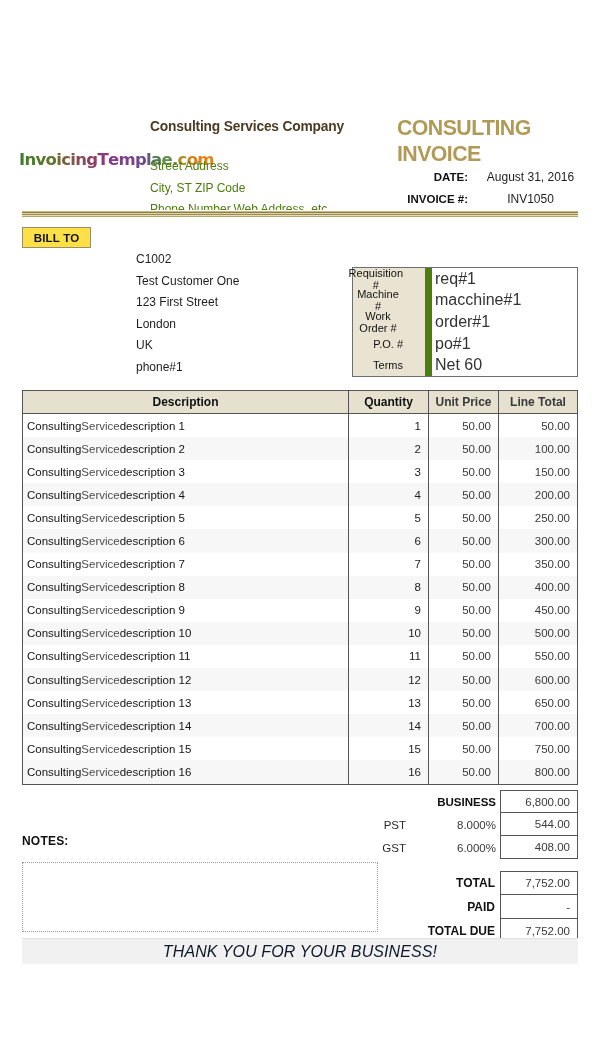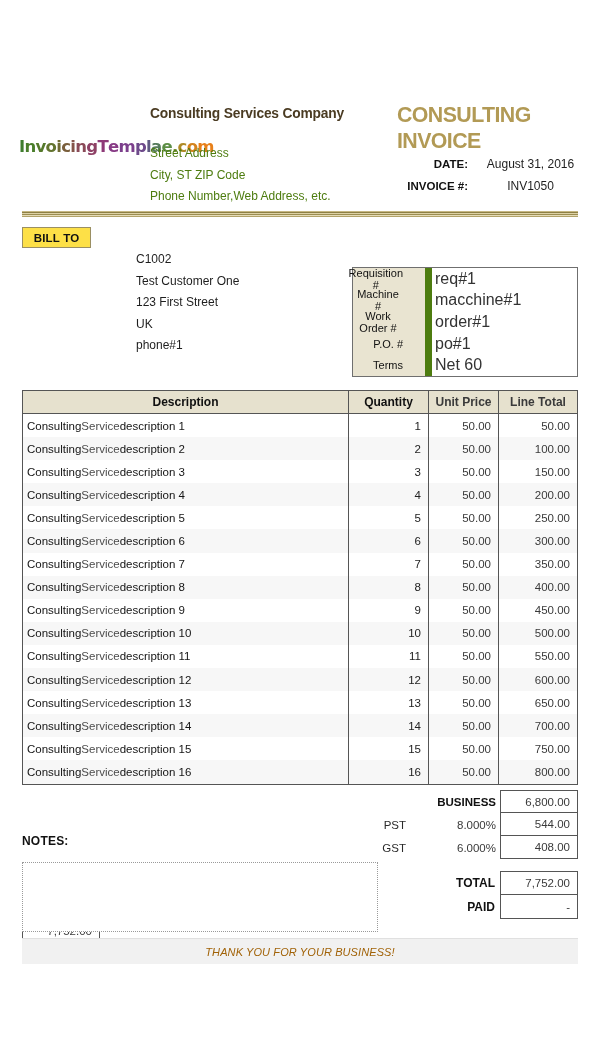--- a/index.html
+++ b/index.html
@@ -7,21 +7,21 @@
     width:601px;height:1055px;
     background:#ffffff;
     font-family:"Liberation Sans", sans-serif;
     color:#1a1a1a;
     overflow:hidden;
     position:relative;
   }
   .page{position:absolute;left:0;top:0;width:601px;height:1055px;background:#fff;}
 
   
-  .header{position:absolute;left:0;top:95px;width:567px;height:110px;}
+  .header{position:absolute;left:0;top:108px;width:567px;height:110px;}
   .company-name{
     position:absolute;left:150px;top:10px;width:250px;
     font-size:14.5px;font-weight:bold;color:#4a3b22;
     letter-spacing:-0.2px;
     font-family:"Liberation Sans", sans-serif;
     transform:scaleX(0.95);transform-origin:left center;
   }
   .doc-title{
     position:absolute;left:397px;top:7px;width:190px;
     font-size:22px;font-weight:bold;color:#b29a55;
@@ -144,21 +144,21 @@
     border:1px dotted #9a9a9a;box-sizing:border-box;background:#fff;
   }
 
   
   .footer{
     position:absolute;left:22px;top:938px;width:556px;height:25px;
     background:#f1f1f1;border-top:1px solid #e0e0e0;
     display:flex;align-items:center;justify-content:center;
   }
   .footer span{
-    font-size:11px;font-style:italic;color:#a16207;letter-spacing:0.1px;
+    font-size:16px;font-style:italic;color:#0f172a;letter-spacing:0.1px;
   }
 </style>
 </head>
 <body>
 
 <div class="page">
 
   <div class="header">
 
     <div class="company-name">Consulting Services Company</div>
@@ -185,20 +185,21 @@
       </div>
   </div>
 
   <div class="divider"></div>
 
   <div class="billto-badge">BILL TO</div>
   <div class="billto-lines" id="billto-lines">
       <div>C1002</div>
       <div>Test Customer One</div>
       <div>123 First Street</div>
+      <div>London</div>
       <div>UK</div>
       <div>phone#1</div>
     </div>
 
   <div class="infobox" id="infobox">
       <div class="info-row">
         <div class="info-lbl">Requisition #</div>
         <div class="info-val">req#1</div>
       </div>
       <div class="info-row">
@@ -419,20 +420,21 @@
       <div class="tot-lbl">TOTAL</div>
       <div class="tot-v first">7,752.00</div>
     </div>
 
     <div class="tot-row">
       <div class="tot-lbl">PAID</div>
       <div class="tot-v">-</div>
     </div>
 
     <div class="tot-row">
+      <div class="tot-lbl">TOTAL DUE</div>
       <div class="tot-v">7,752.00</div>
     </div>
   </div>
 
   <div class="notes-lbl">NOTES:</div>
   <div class="notes-box"></div>
 
   <div class="footer">
     <span>THANK YOU FOR YOUR BUSINESS!</span>
   </div>

